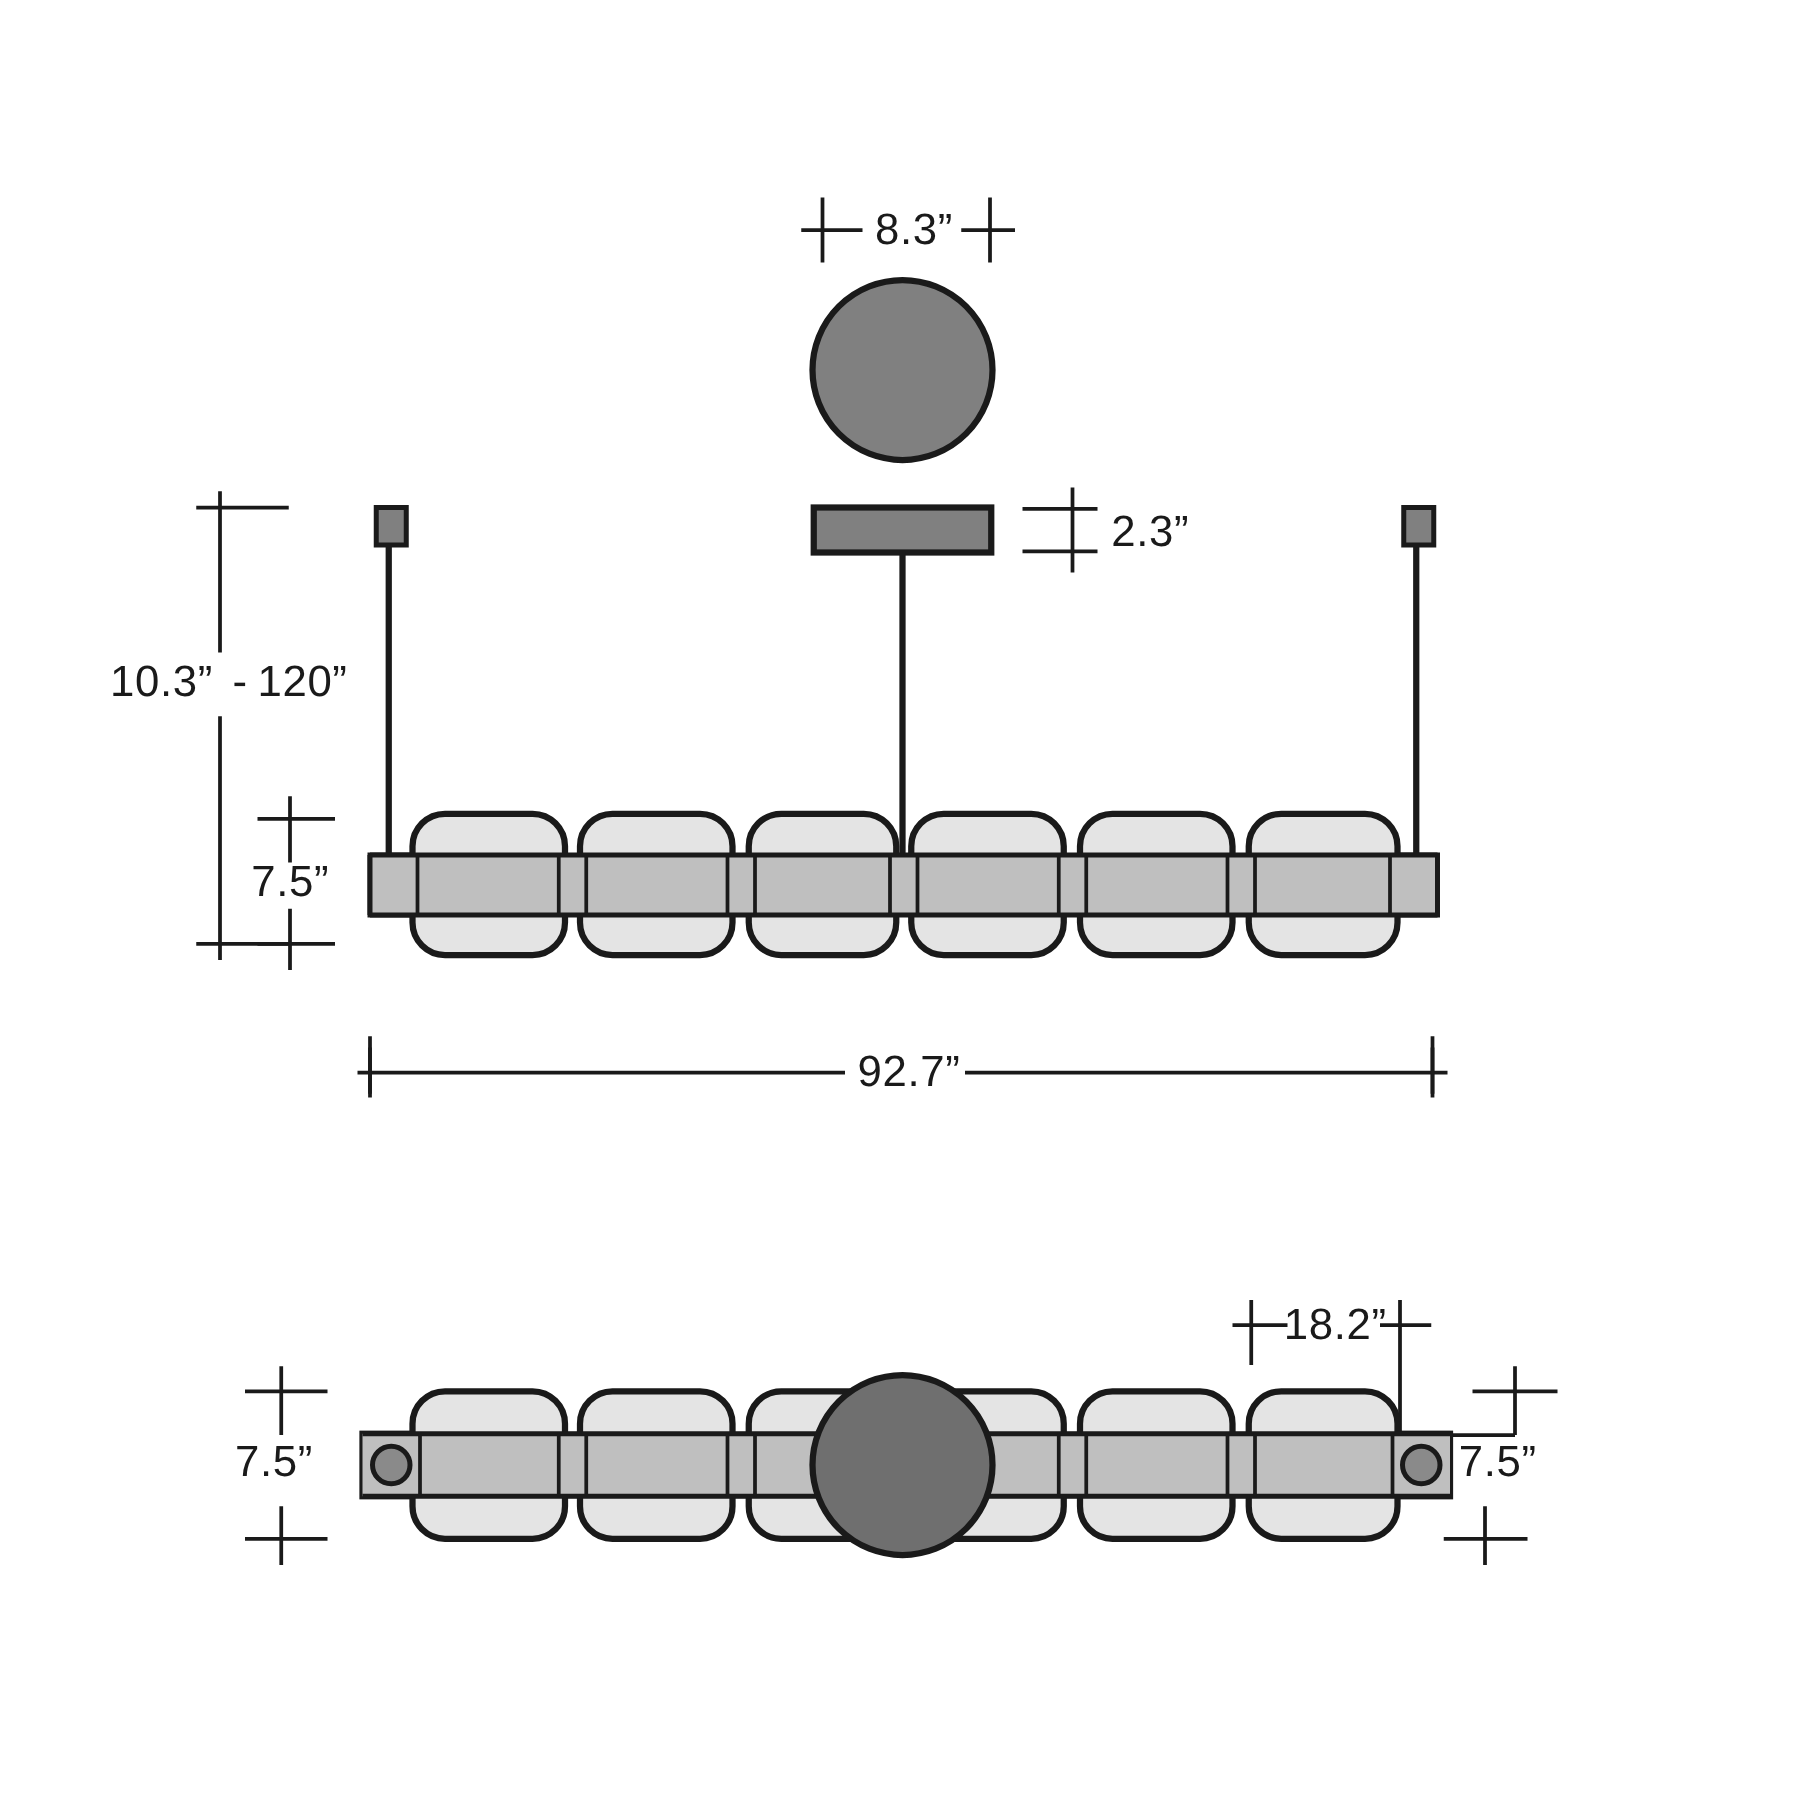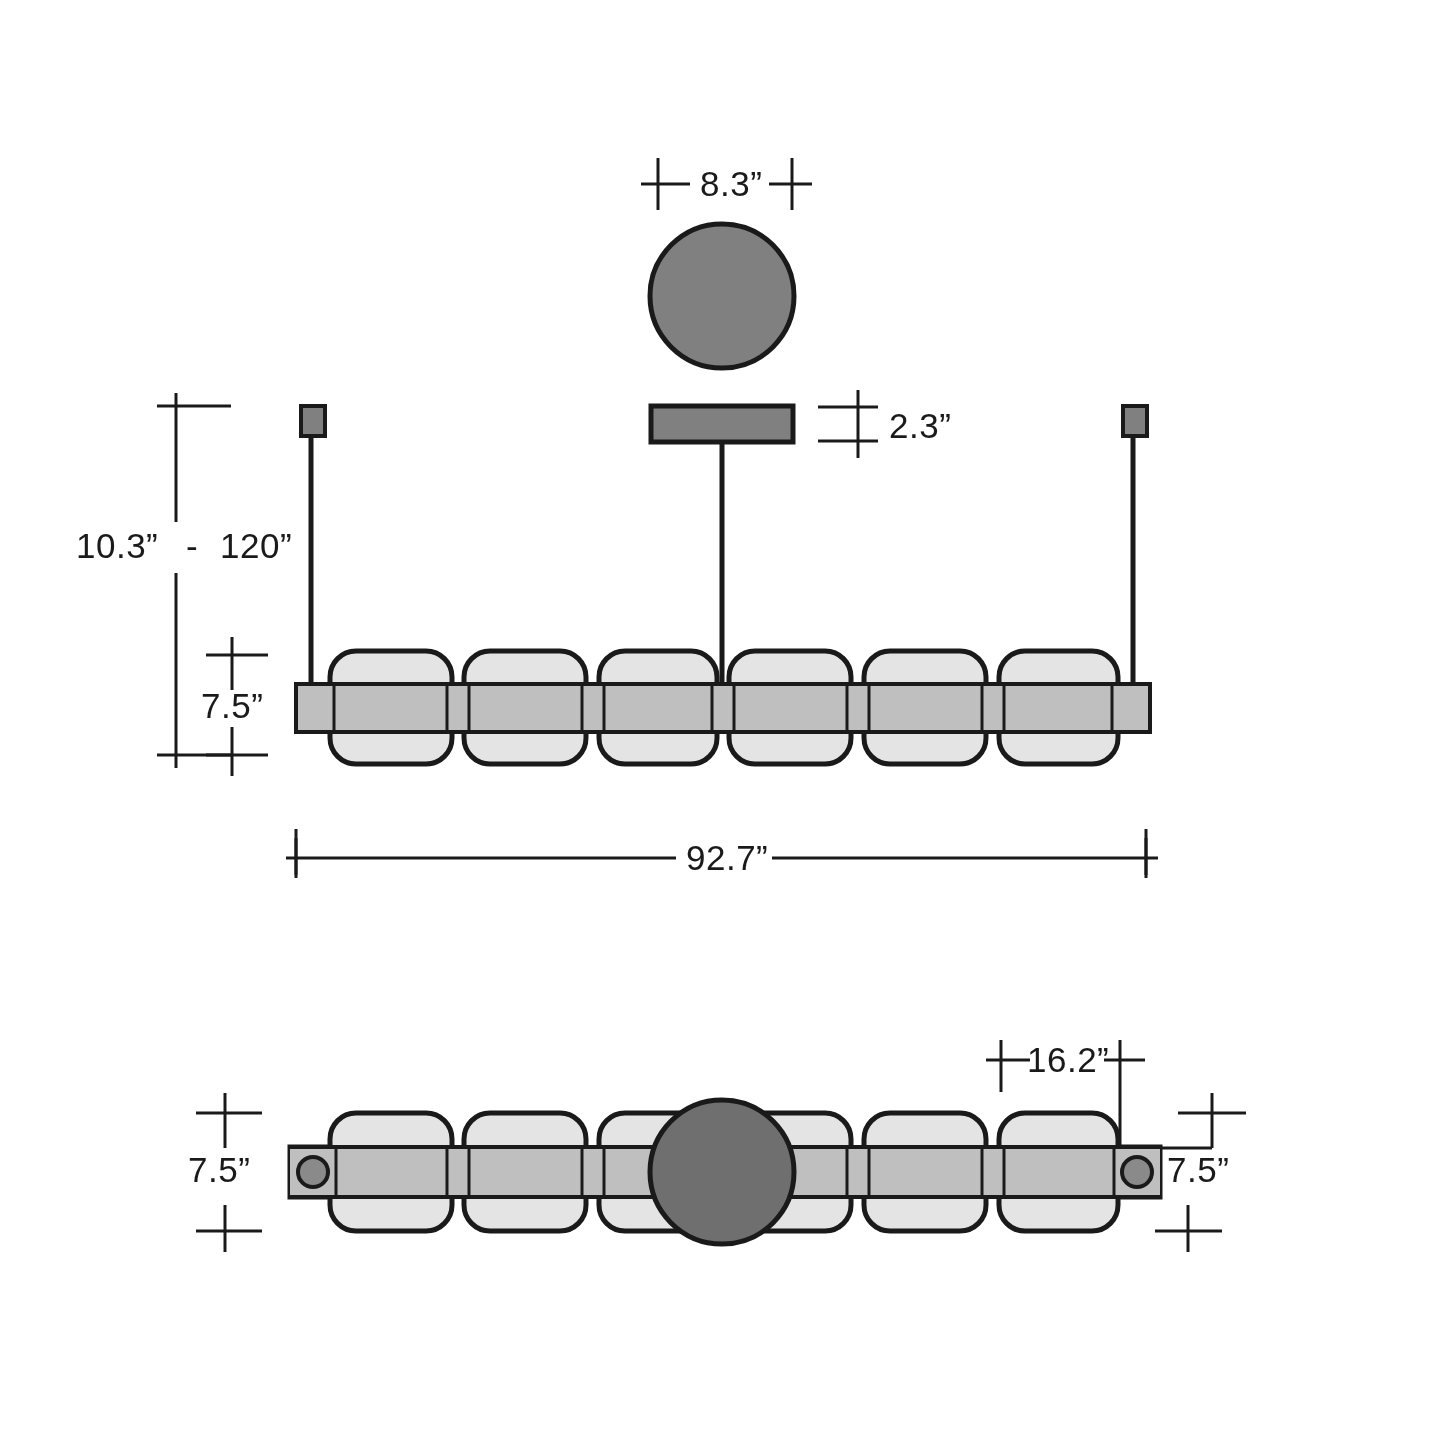--- a/index.html
+++ b/index.html
@@ -193,27 +193,27 @@
       <line x1="1155" y1="1231" x2="1222" y2="1231" stroke="#1a1a1a" stroke-width="3"></line>
       <line x1="1188" y1="1205" x2="1188" y2="1252" stroke="#1a1a1a" stroke-width="3"></line>
     </g>
 
   </svg>
 
   <div class="dim-text sz-lg" style="left:700px; top:164px;">8.3”</div>
 
   <div class="dim-text sz-lg" style="left:889px; top:406px;">2.3”</div>
 
-  <div class="dim-text sz-lg" style="left:76px; top:526px;">10.3”</div>
+  <div class="dim-text sz-lg" style="left:88px; top:526px;">10.3”</div>
   <div class="dim-text sz-lg" style="left:186px; top:526px;">-</div>
-  <div class="dim-text sz-lg" style="left:220px; top:526px;">120”</div>
+  <div class="dim-text sz-lg" style="left:206px; top:526px;">120”</div>
 
   <div class="dim-text sz-lg" style="left:201px; top:686px;">7.5”</div>
 
   <div class="dim-text sz-lg" style="left:686px; top:838px;">92.7”</div>
 
-  <div class="dim-text sz-lg" style="left:1027px; top:1040px;">16.2”</div>
+  <div class="dim-text sz-lg" style="left:1027px; top:1040px;">18.2”</div>
 
   <div class="dim-text sz-lg" style="left:188px; top:1150px;">7.5”</div>
 
   <div class="dim-text sz-lg" style="left:1167px; top:1150px;">7.5”</div>
 
 </div>
 
 </body></html>

